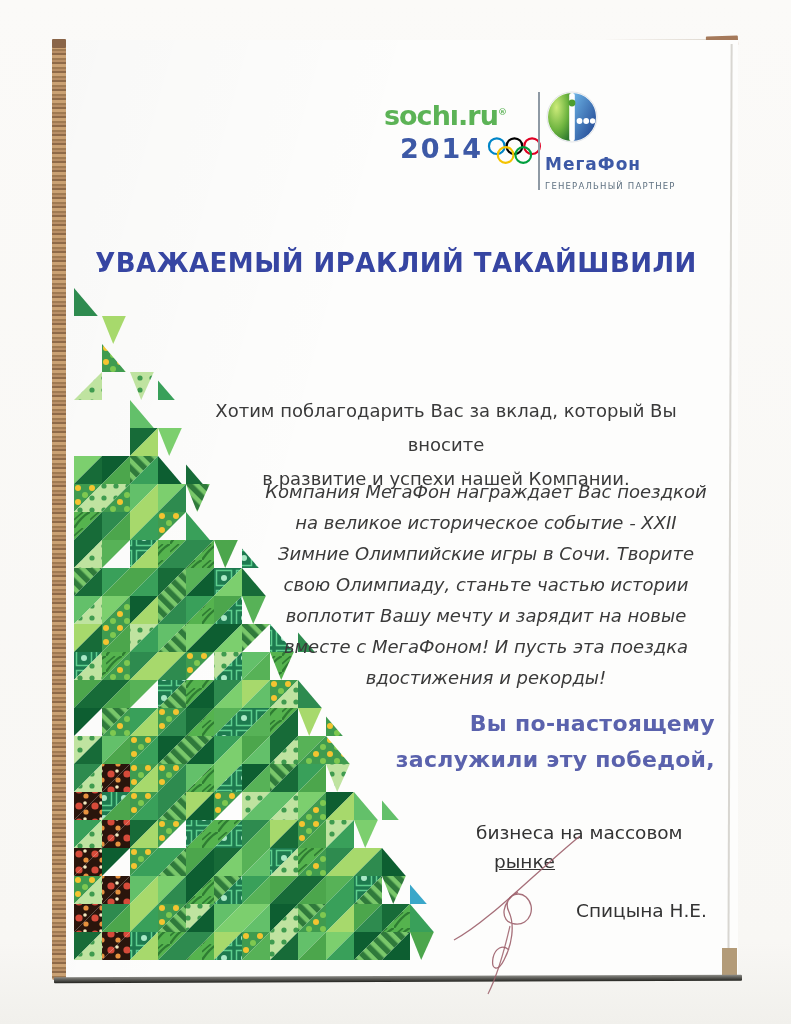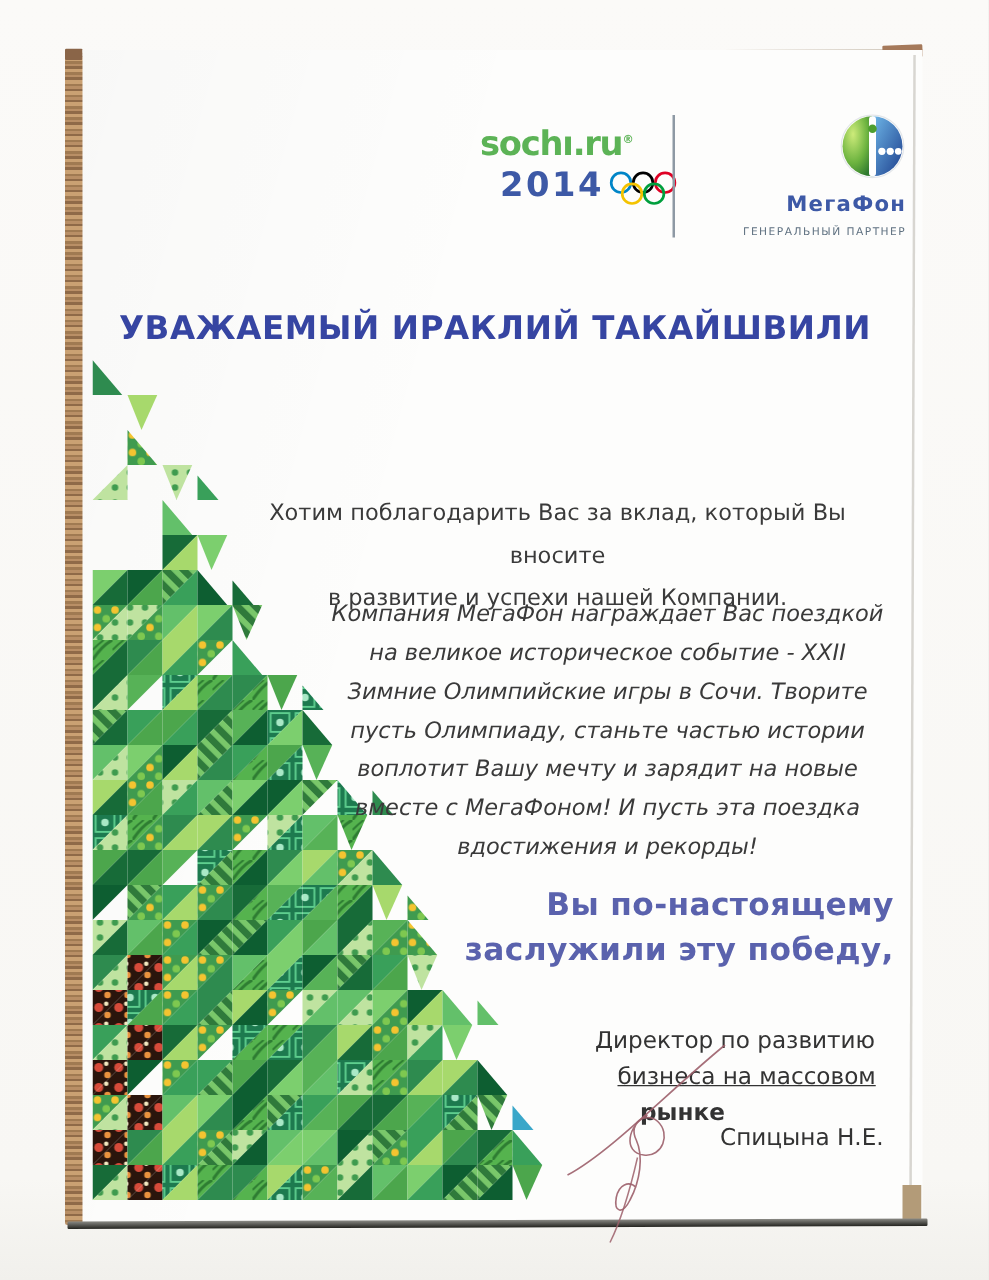--- a/index.html
+++ b/index.html
@@ -23,32 +23,32 @@
   #paper{position:absolute;left:66px;top:40px;width:672px;height:938px;
     background:linear-gradient(105deg,rgba(0,0,0,0.02),rgba(0,0,0,0) 40%),#fdfdfc;}
   
   #sochi-logo{position:absolute;left:318px;top:58px;width:160px;}
   .sochi-word{font-weight:bold;font-size:27px;color:#5cb356;letter-spacing:-1px;line-height:28px;}
   .sochi-reg{font-size:9px;color:#5cb356;vertical-align:super;}
   .sochi-year-row{display:flex;align-items:center;margin-left:16px;margin-top:-2px;}
   .sochi-year{font-weight:bold;font-size:27px;color:#3d59a6;letter-spacing:2px;line-height:28px;}
   .rings{margin-left:4px;margin-top:8px;}
   #logo-divider{position:absolute;left:472px;top:52px;width:1.5px;height:98px;background:#8e99a4;}
-  #megafon{position:absolute;left:479px;top:50px;width:180px;text-align:right;}
+  #megafon{position:absolute;left:479px;top:50px;width:180px;text-align:left;}
   .mf-brand{font-weight:bold;font-size:17px;color:#3d59a6;letter-spacing:1px;margin-top:6px;}
   .mf-partner{font-size:8.5px;color:#5f7181;letter-spacing:1.2px;margin-top:7px;}
   
   #title{position:absolute;left:20px;top:208px;width:620px;text-align:center;
     font-size:26px;font-weight:bold;color:#3645a2;letter-spacing:0.5px;z-index:3;}
   .para{position:absolute;text-align:center;color:#3a3a3a;font-size:18px;z-index:3;}
   #p1{left:90px;top:274px;width:540px;line-height:34px;}
   #p2{left:110px;top:354px;width:540px;line-height:34px;}
   #p3{left:180px;top:436px;width:480px;line-height:31px;font-style:italic;}
   #highlight{position:absolute;right:23px;top:666px;width:380px;text-align:right;
-    font-size:25px;font-weight:bold;color:#5a62ad;line-height:36px;letter-spacing:0.3px;z-index:3;}
+    font-size:22px;font-weight:bold;color:#5a62ad;line-height:36px;letter-spacing:0.3px;z-index:3;}
   #sig-position{position:absolute;left:410px;top:778px;font-size:18.5px;color:#333;line-height:29px;z-index:3;}
   #sig-position div:nth-child(2){margin-left:18px;text-decoration:underline;}
   #sig-position div:nth-child(3){margin-left:36px;font-weight:bold;}
   #sig-name{position:absolute;left:510px;top:860px;font-size:18.5px;color:#333;z-index:3;}
   #sig-stroke{position:absolute;left:382px;top:790px;z-index:4;}
   #pattern{position:absolute;left:8px;top:248px;z-index:1;}
 </style>
 </head>
 <body>
 
@@ -106,33 +106,32 @@
     <div id="title">УВАЖАЕМЫЙ ИРАКЛИЙ ТАКАЙШВИЛИ</div>
 
     <div id="p2" class="para">
       <div>Хотим поблагодарить Вас за вклад, который Вы вносите</div>
       <div>в развитие и успехи нашей Компании.</div>
     </div>
     <div id="p3" class="para">
       <div>Компания МегаФон награждает Вас поездкой</div>
       <div>на великое историческое событие - XXII</div>
       <div>Зимние Олимпийские игры в Сочи. Творите</div>
-      <div>пусть Олимпиаду, станьте частью истории</div>
+      <div>свою Олимпиаду, станьте частью истории</div>
       <div>воплотит Вашу мечту и зарядит на новые</div>
       <div>вместе с МегаФоном! И пусть эта поездка</div>
       <div>вдостижения и рекорды!</div>
     </div>
 
     <div id="highlight">
       <div>Вы по-настоящему</div>
-      <div>заслужили эту победу,</div>
+      <div>заслужили эту победой,</div>
     </div>
 
     <div id="sig-position">
-      <div>Директор по развитию</div>
       <div>бизнеса на массовом</div>
       <div>рынке</div>
     </div>
     <div id="sig-name">Спицына Н.Е.</div>
     <svg id="sig-stroke" width="140" height="170" viewBox="0 0 140 170">
       <path d="M6 110 C 40 92, 88 42, 132 6" fill="none" stroke="#9c5f6a" stroke-width="1.3" opacity="0.9"></path>
       <path d="M70 62 c -16 8 -20 30 -3 32 c 15 2 22 -17 11 -27 c -9 -8 -24 1 -17 15 c 6 13 3 33 -5 48 c -6 12 -13 10 -11 -2 c 2 -10 10 -14 16 -8" fill="none" stroke="#9c5f6a" stroke-width="1.3" opacity="0.9"></path>
       <path d="M62 96 C 56 122, 48 148, 40 164" fill="none" stroke="#9c5f6a" stroke-width="1.2" opacity="0.85"></path>
     </svg>
 

